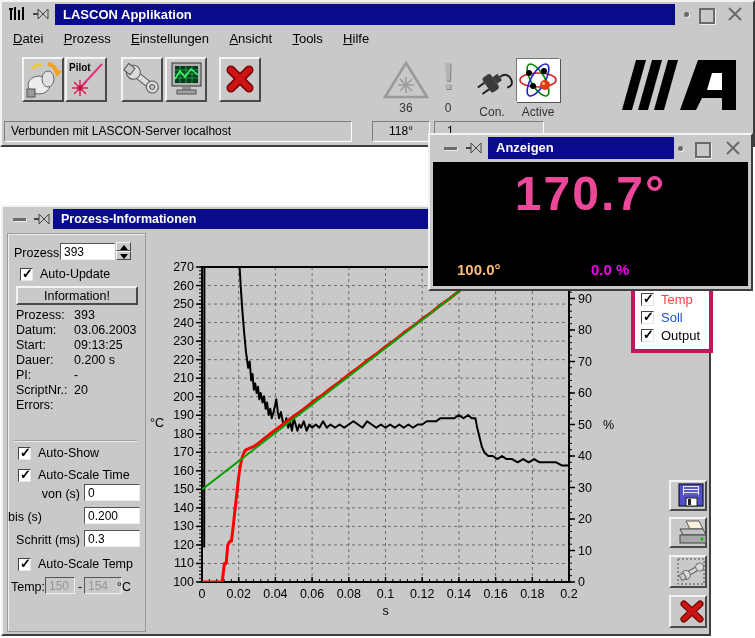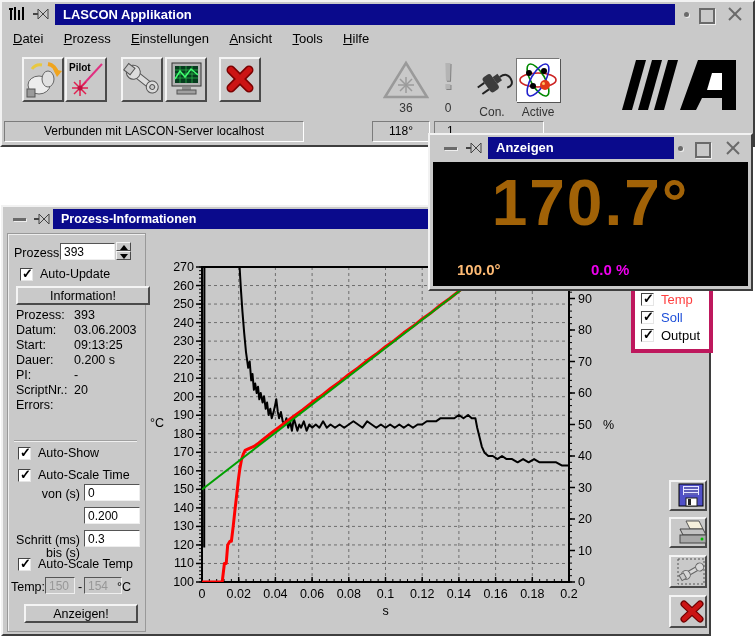--- a/index.html
+++ b/index.html
@@ -218,21 +218,21 @@
         <g fill="#000">
           <polygon points="4,54 18,4 28,4 14,54"></polygon>
           <polygon points="20,54 34,4 44,4 30,54"></polygon>
           <polygon points="36,54 50,4 60,4 46,54"></polygon>
           <polygon points="62,54 80,4 118,4 118,54 104,54 104,42 84,42 78,54"></polygon>
         </g>
         <polygon points="89,34 94,17 104,17 104,34" fill="#fff"></polygon>
       </svg>
     </span>
 
-    <div class="panel" style="left:2px;top:119px;width:300px;text-align:center;">Verbunden mit LASCON-Server localhost</div>
+    <div class="panel" style="left:2px;top:119px;width:348px;">Verbunden mit LASCON-Server localhost</div>
     <div class="panel" style="left:370px;top:119px;width:58px;text-align:center;">118°</div>
     <div class="panel" style="left:432px;top:119px;width:110px;padding-left:12px;">1</div>
   </div>
 
   <div class="w3d" style="left:1px;top:205px;width:710px;height:431px;z-index:10;padding-left:16px;">
     <div class="titlebar" style="left:2px;top:2px;right:2px;height:20px;">
       <span class="ctl-min" style="left:8px;top:9px;"></span>
       <span class="abs" style="left:28px;top:3px;">
         <svg width="18" height="14">
             <line x1="1" y1="7" x2="6" y2="7" stroke="#444" stroke-width="2"></line>
@@ -252,21 +252,21 @@
             <span class="tri-up"></span>
           </span>
         <span class="spinb" style="top:9px;">
             <span class="tri-dn"></span>
           </span>
       </span>
 
       <span class="cb" style="left:12px;top:34px;"></span>
       <span class="cblabel" style="left:32px;top:33px;">Auto-Update</span>
 
-      <button class="pbtn" style="left:8px;top:52px;width:134px;height:19px;">Information!</button>
+      <button class="pbtn" style="left:8px;top:52px;width:122px;height:19px;">Information!</button>
 
       <span class="lbl" style="left:8px;top:74px;">Prozess:</span>
       <span class="lbl" style="left:66px;top:74px;">393</span>
       <span class="lbl" style="left:8px;top:89px;">Datum:</span>
       <span class="lbl" style="left:66px;top:89px;">03.06.2003</span>
       <span class="lbl" style="left:8px;top:104px;">Start:</span>
       <span class="lbl" style="left:66px;top:104px;">09:13:25</span>
       <span class="lbl" style="left:8px;top:119px;">Dauer:</span>
       <span class="lbl" style="left:66px;top:119px;">0.200 s</span>
       <span class="lbl" style="left:8px;top:134px;">PI:</span>
@@ -278,35 +278,34 @@
 
       <div class="abs" style="left:6px;top:206px;width:123px;height:0;border-top:1px solid #a0a0a0;border-bottom:1px solid #efefef;"></div>
 
       <span class="cb" style="left:10px;top:213px;"></span>
       <span class="cblabel" style="left:30px;top:212px;">Auto-Show</span>
       <span class="cb" style="left:10px;top:235px;"></span>
       <span class="cblabel" style="left:30px;top:234px;">Auto-Scale Time</span>
 
       <span class="lbl" style="left:0;top:253px;width:72px;text-align:right;">von (s)</span>
       <input class="sinput" style="left: 76px; top: 250px; width: 56px;" value="0">
-      <span class="lbl" style="left:0;top:276px;width:72px;text-align:right;margin-top:36px;">bis (s)</span>
+      <span class="lbl" style="left:0;top:276px;width:72px;text-align:left;">bis (s)</span>
       <input class="sinput" style="left: 76px; top: 273px; width: 56px;" value="0.200">
       <span class="lbl" style="left:0;top:299px;width:72px;text-align:right;">Schritt (ms)</span>
       <input class="sinput" style="left: 76px; top: 296px; width: 56px;" value="0.3">
 
       <span class="cb" style="left:10px;top:324px;"></span>
       <span class="cblabel" style="left:30px;top:323px;">Auto-Scale Temp</span>
 
       <span class="lbl" style="left:3px;top:346px;">Temp:</span>
       <input class="sinput" disabled="" style="left: 37px; top: 343px; width: 30px;" value="150">
       <span class="lbl" style="left:70px;top:346px;">-</span>
       <input class="sinput" disabled="" style="left: 76px; top: 343px; width: 38px;" value="154">
       <span class="lbl" style="left:109px;top:346px;">°C</span>
 
-      <button class="pbtn" style="left:16px;top:370px;width:114px;height:19px;">Anzeigen!</button>
     </div>
 
     <svg id="chart-svg" class="abs" style="left:145px;top:25px;" width="564" height="404" viewBox="0 0 564 404" font-family="Liberation Sans,sans-serif">
         <defs>
           <clipPath id="pc">
             <rect x="54" y="35" width="367" height="315"></rect>
           </clipPath>
         </defs>
         <line x1="54" y1="331.47058823529414" x2="421" y2="331.47058823529414" stroke="#6e6e6e" stroke-width="1" stroke-dasharray="3,3"></line>
         <line x1="54" y1="312.94117647058823" x2="421" y2="312.94117647058823" stroke="#6e6e6e" stroke-width="1" stroke-dasharray="3,3"></line>
@@ -688,19 +687,19 @@
       <span class="abs" style="right:8px;top:3px;">
         <svg width="16" height="16">
             <g stroke="#6a6a6a" stroke-width="2">
               <line x1="2" y1="2" x2="14" y2="14"></line>
               <line x1="14" y1="2" x2="2" y2="14"></line>
             </g>
           </svg>
       </span>
     </div>
     <div class="abs" style="left:3px;top:27px;right:3px;bottom:3px;background:#000;">
-      <div class="abs" style="left: 0px; right: 0px; top: 4px; text-align: center; font-size: 64px; font-weight: bold; letter-spacing: 2px; color: #a16207;">170.7°</div>
+      <div class="abs" style="left: 0px; right: 0px; top: 4px; text-align: center; font-size: 48px; font-weight: bold; letter-spacing: 2px; color: #ec4899;">170.7°</div>
       <div class="abs" style="left: 24px; bottom: 8px; font-size: 15px; font-weight: bold; color: #fdba74;">100.0°</div>
       <div class="abs" style="left: 158px; bottom: 8px; font-size: 15px; font-weight: bold; color: rgb(238, 0, 238);">0.0 %</div>
     </div>
   </div>
 
 </div>
 
 </body></html>

